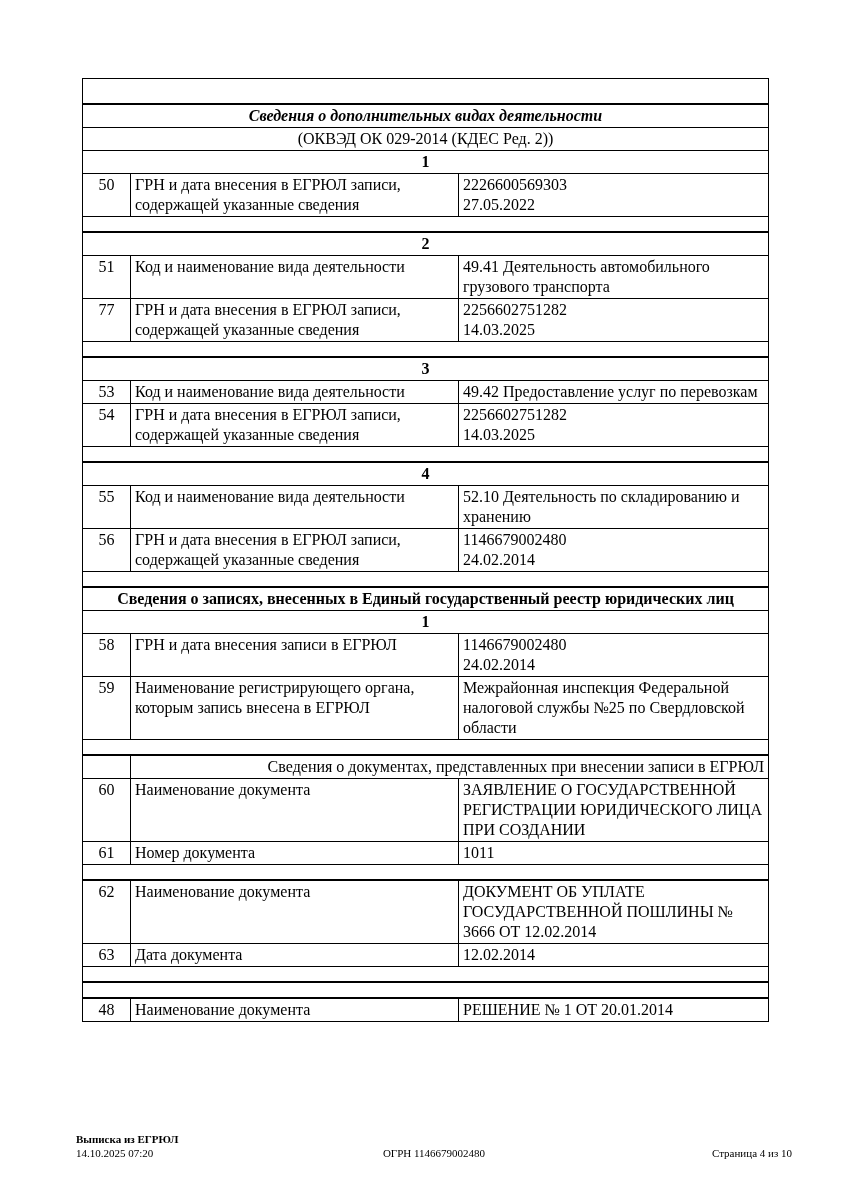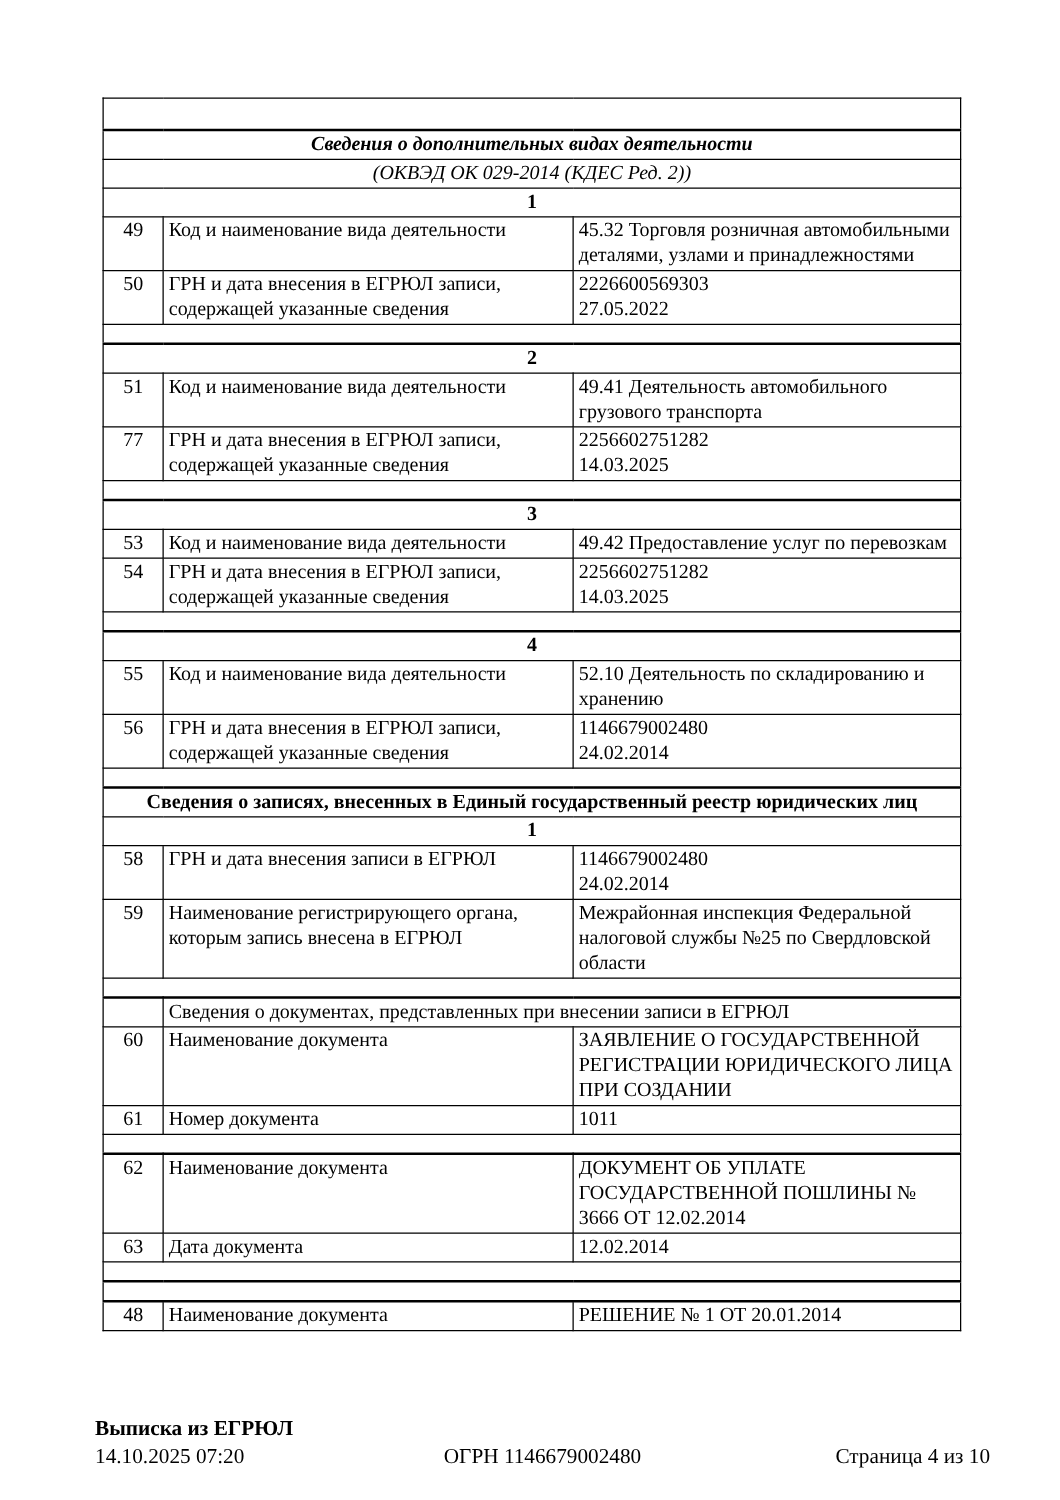--- a/index.html
+++ b/index.html
@@ -33,33 +33,33 @@
     white-space: pre-line;
     overflow: hidden;
   }
   .col-num   { width: 48px; }
   .col-label { width: 328px; }
   .col-value { width: 310px; }
   td.cell-num { text-align: center; padding-left: 1px; padding-right: 1px; }
   tr.spacer-top td { height: 24px; padding: 0; border-bottom-width: 2px; }
   tr.gap td        { height: 14px; padding: 0; border-bottom-width: 2px; }
   tr.title-bi td   { font-weight: bold; font-style: italic; text-align: center; }
-  tr.subtitle-i td { font-style: italic; text-align: center; }
+  tr.subtitle-i td { text-align: center; }
   tr.group-num td  { font-weight: bold; text-align: center; }
   tr.section-bold td { font-weight: bold; text-align: center; }
-  tr.docs-subheader td.cell-span { text-align: left; }
+  tr.docs-subheader td.cell-span { text-align: right; }
   .footer {
     position: absolute;
     left: 76px;
     right: 56px;
     top: 1132px;
     display: flex;
     justify-content: space-between;
     align-items: flex-end;
-    font-size: 17px;
+    font-size: 11px;
     line-height: 1.3;
   }
   .footer .f-left   { flex: 1; text-align: left; }
   .footer .f-center { flex: 1; text-align: center; }
   .footer .f-right  { flex: 1; text-align: right; }
   .footer .f-doctype { font-weight: bold; }
 </style>
 </head>
 <body>
 
@@ -76,26 +76,20 @@
       <tr class="title-bi">
         <td class="cell-full" colspan="3">Сведения о дополнительных видах деятельности</td>
       </tr>
       <tr class="subtitle-i">
         <td class="cell-full" colspan="3">(ОКВЭД ОК 029-2014 (КДЕС Ред. 2))</td>
       </tr>
       <tr class="group-num">
         <td class="cell-full" colspan="3">1</td>
       </tr>
       <tr class="data">
-        <td class="cell-num">49</td>
-        <td class="cell-label">Код и наименование вида деятельности</td>
-        <td class="cell-value">45.32 Торговля розничная автомобильными
-деталями, узлами и принадлежностями</td>
-      </tr>
-      <tr class="data">
         <td class="cell-num">50</td>
         <td class="cell-label">ГРН и дата внесения в ЕГРЮЛ записи, содержащей указанные сведения</td>
         <td class="cell-value">2226600569303
 27.05.2022</td>
       </tr>
       <tr class="gap">
         <td class="cell-full" colspan="3"></td>
       </tr>
       <tr class="group-num">
         <td class="cell-full" colspan="3">2</td>

